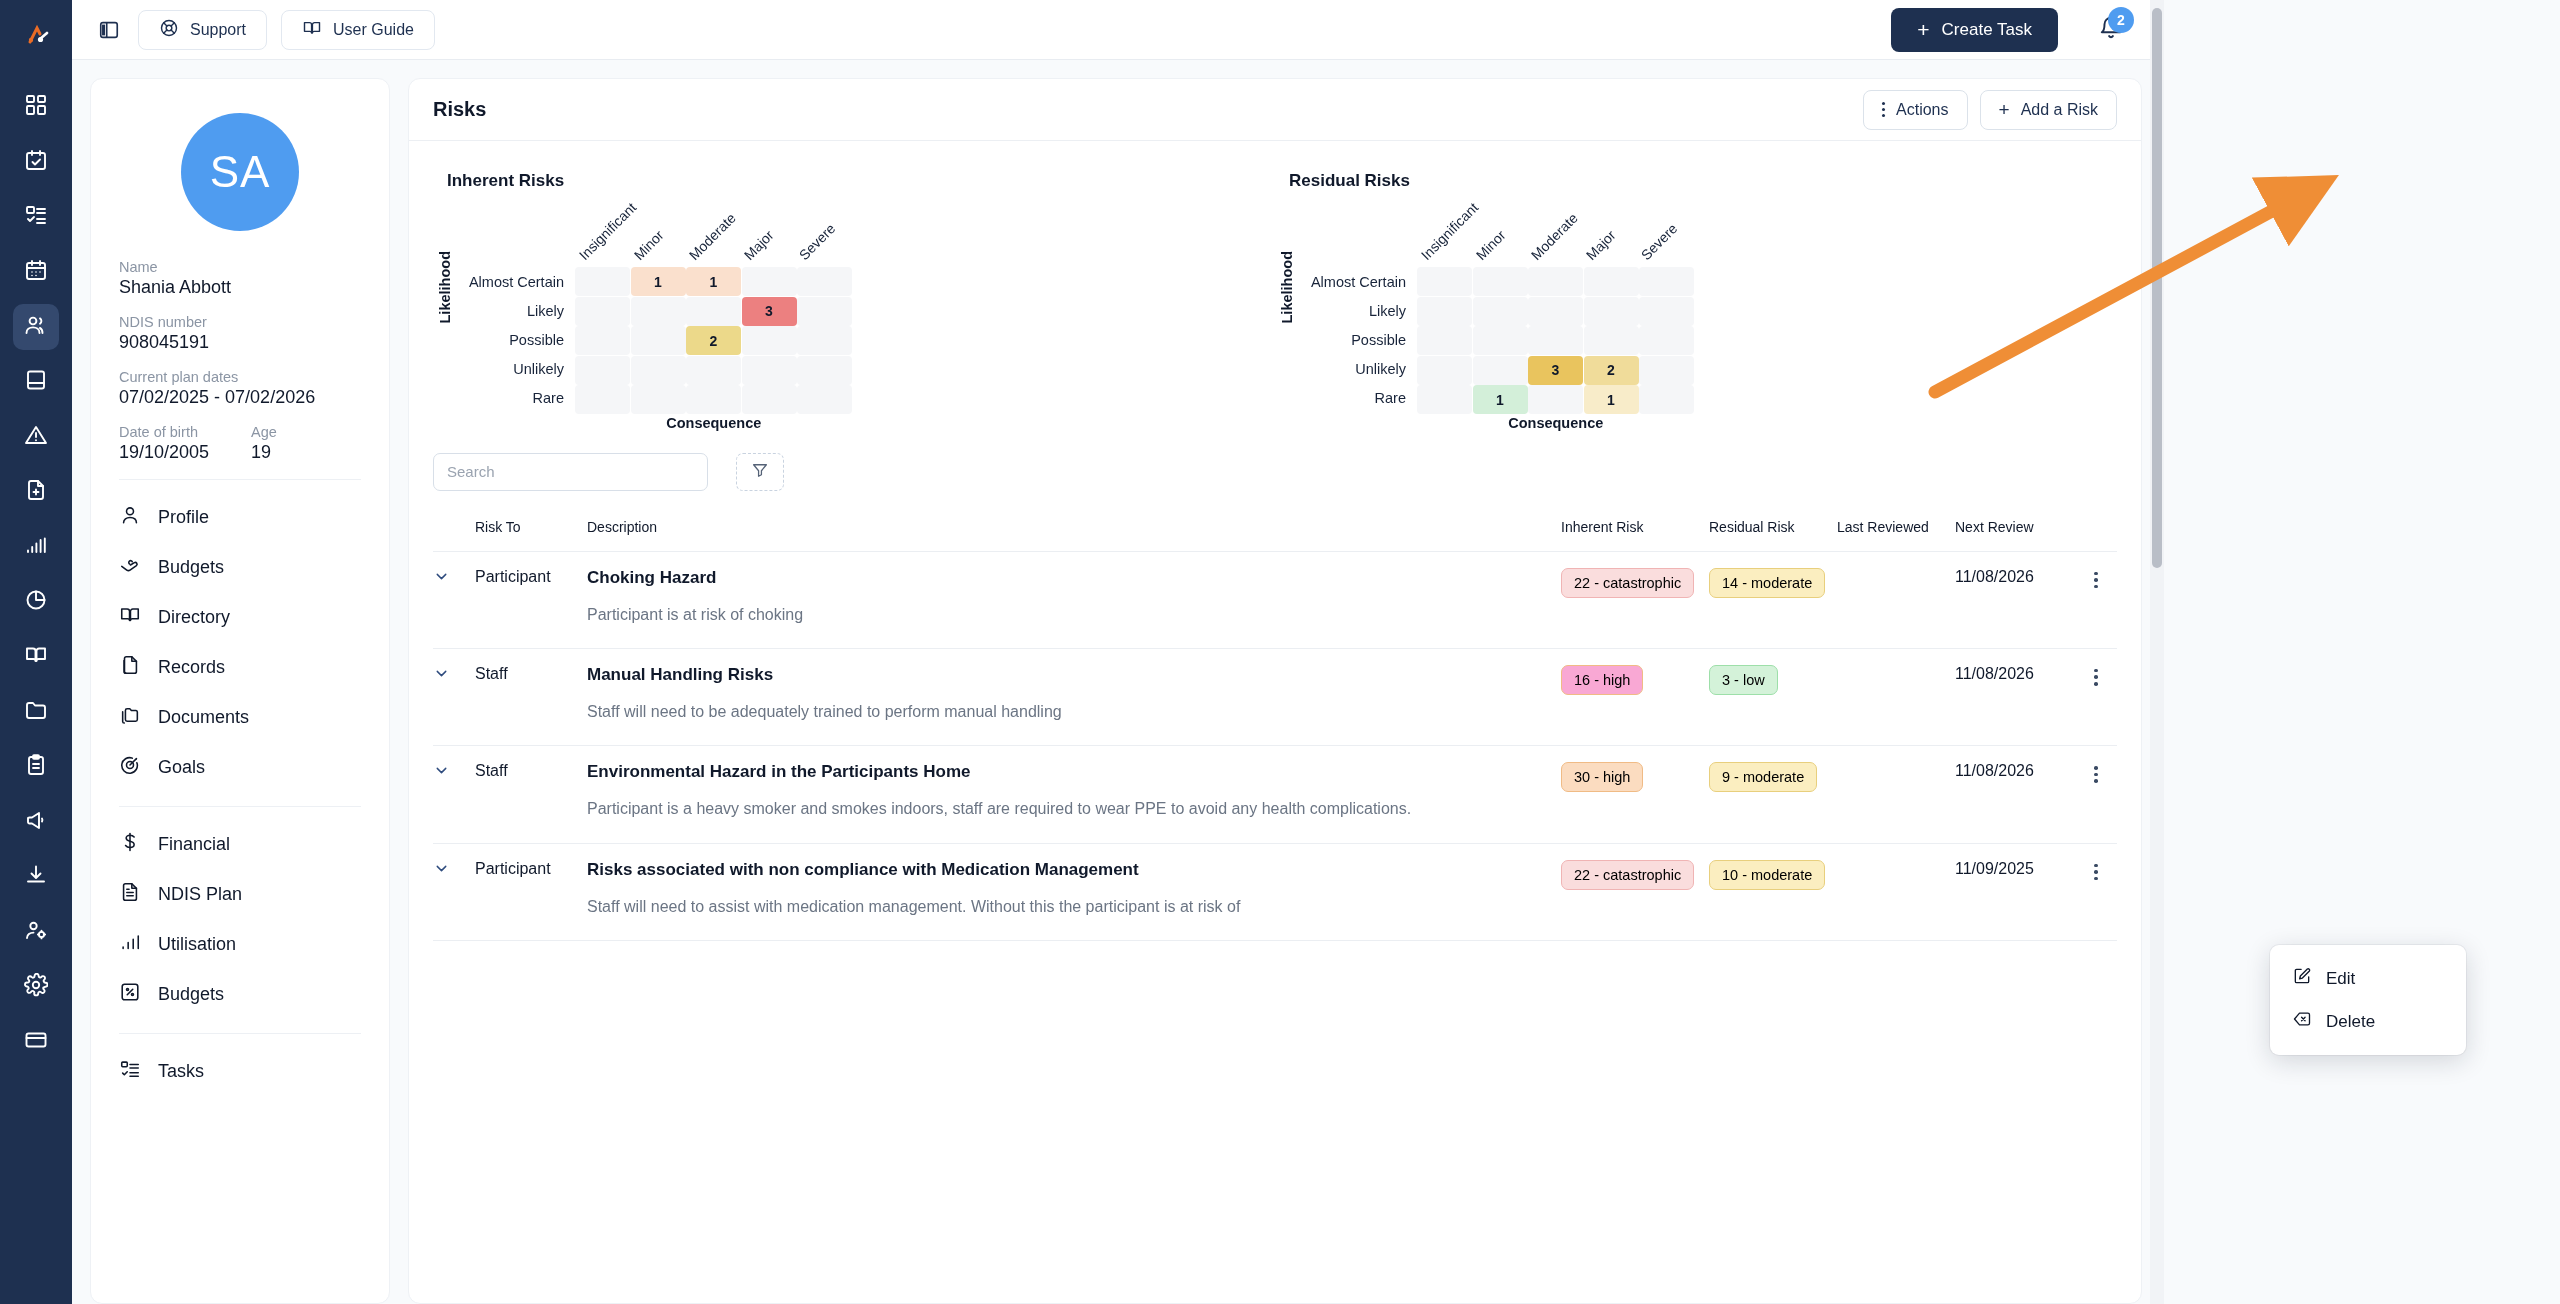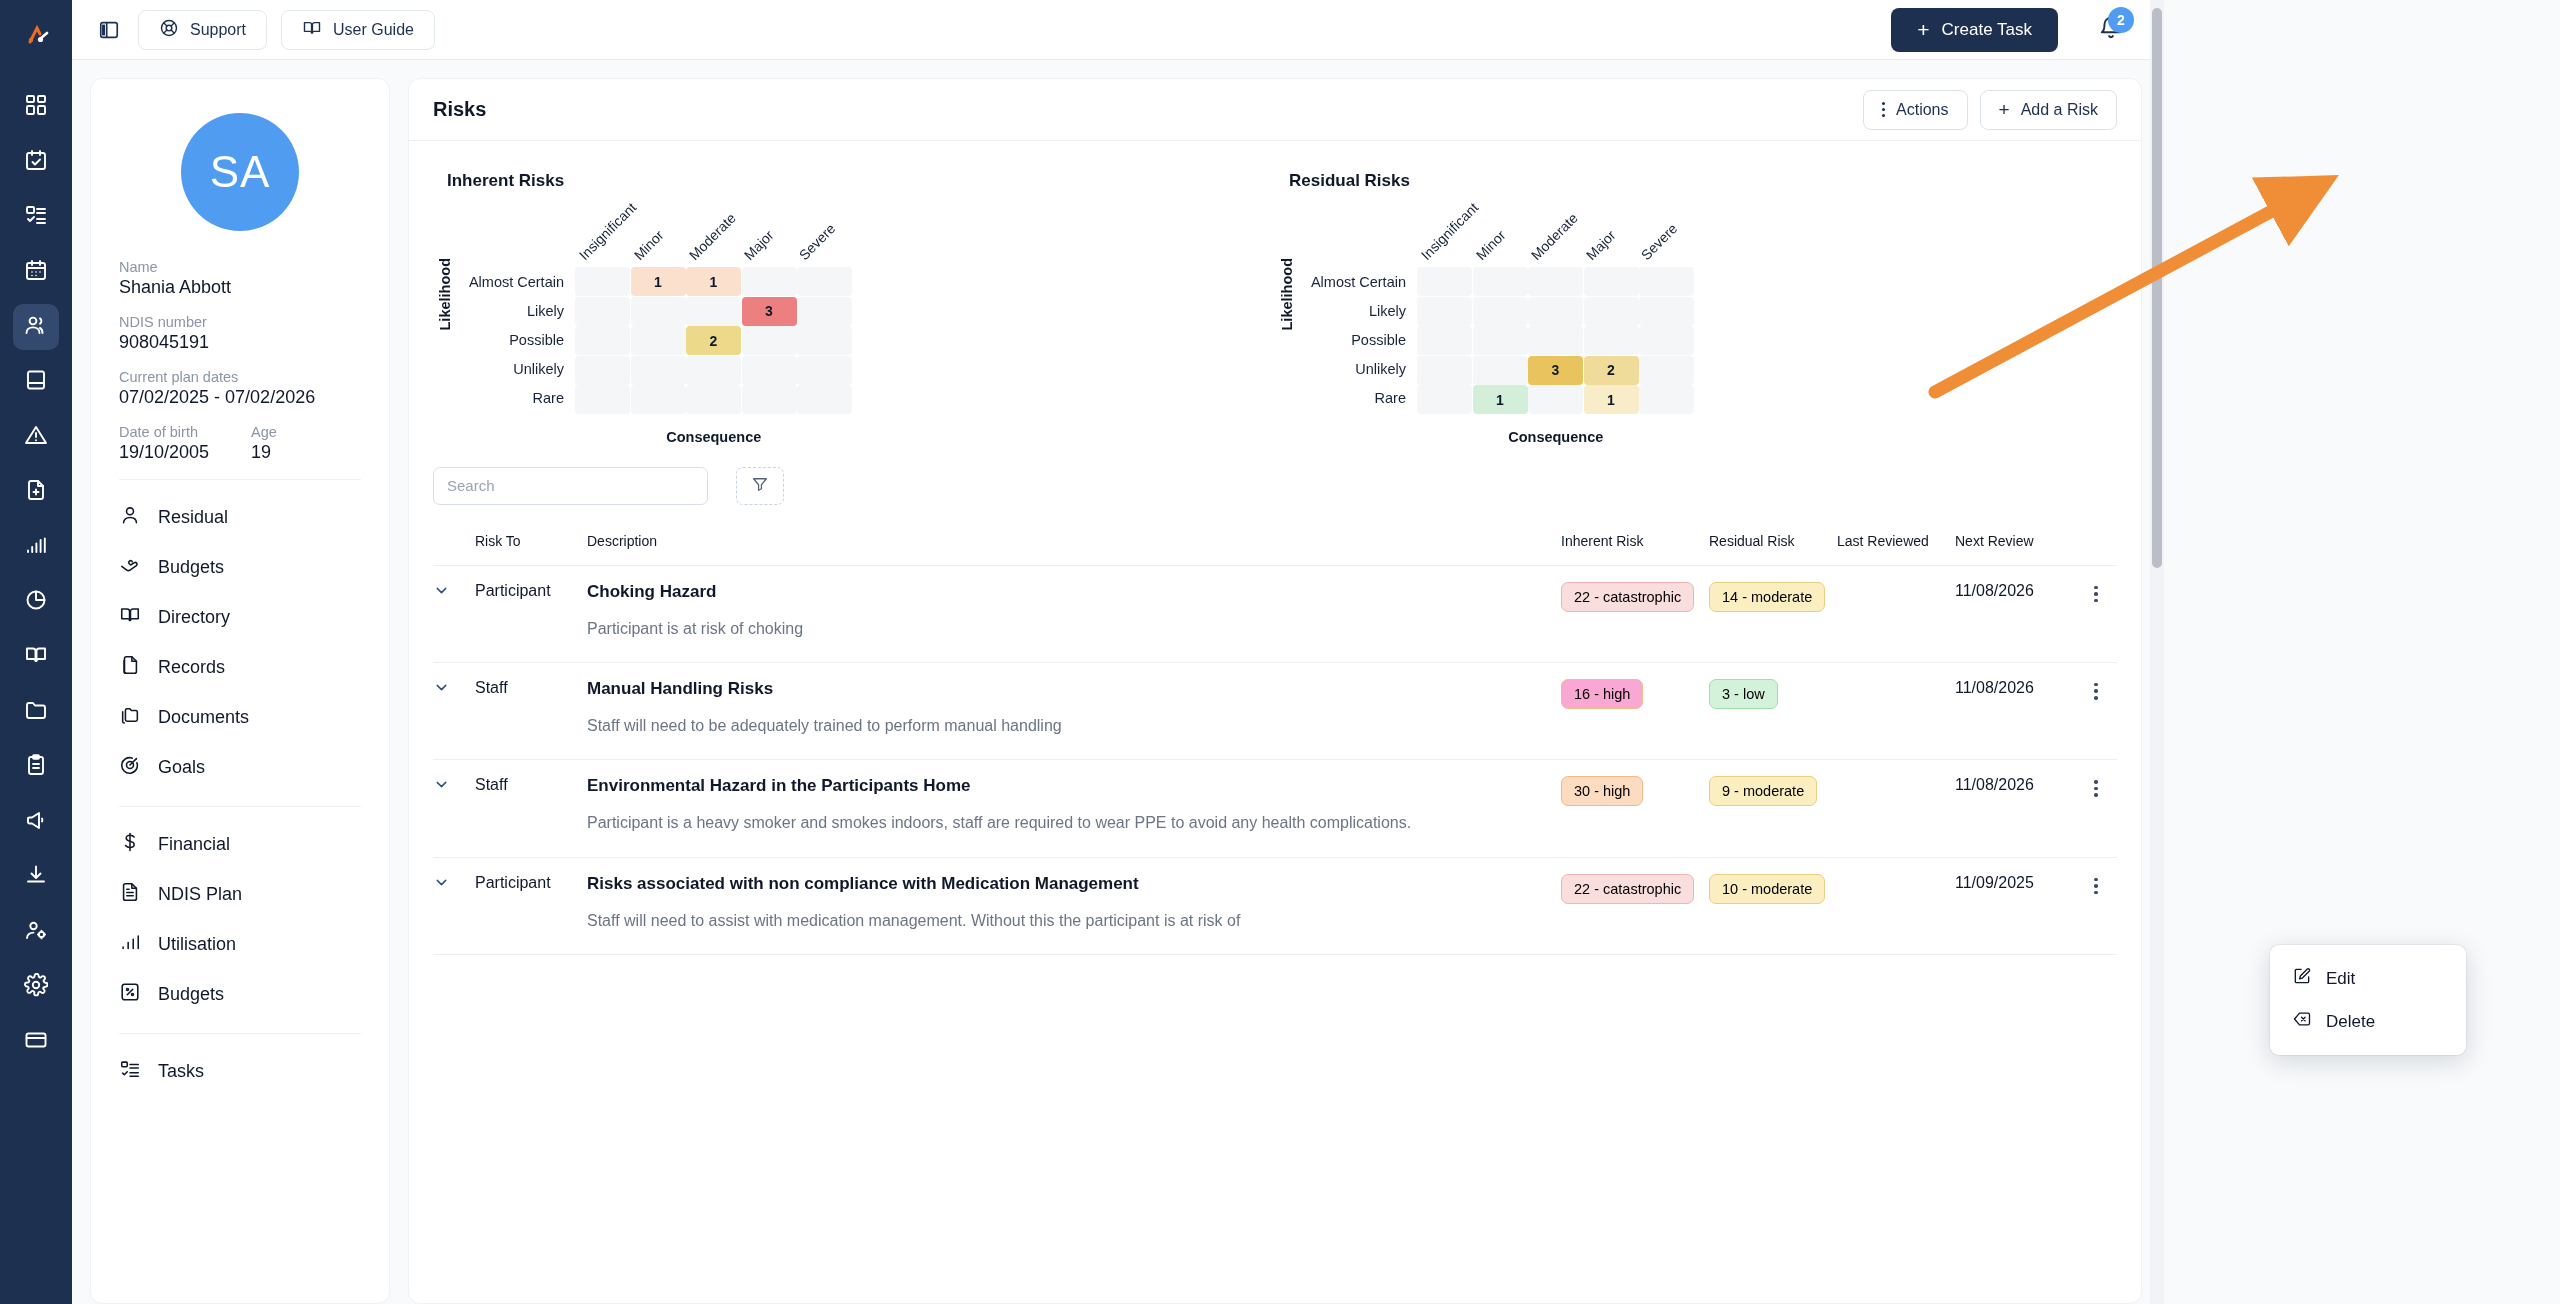--- a/index.html
+++ b/index.html
@@ -127,21 +127,21 @@
     transform: rotate(-45deg); white-space: nowrap;
     font-size: 14px; color:#18243a;
   }
   .grid-row { display:flex; }
   .cell {
     width: 55px; height: 29px; background: #f5f6f8; border-radius: 4px;
     margin: 0 0.5px 0.5px 0;
     display:flex; align-items:center; justify-content:center;
     font-size: 14px; font-weight: 700; color:#10192b;
   }
-  .x-axis-title { font-size: 14.5px; font-weight: 700; color:#10192b; text-align:center; margin-top: 14px; }
+  .x-axis-title { font-size: 14.5px; font-weight: 700; color:#10192b; text-align:center; }
 
   
   .search-row { display:flex; align-items:center; gap: 28px; padding: 22px 24px 0 24px; }
   .search-input {
     width: 275px; height: 38px; border: 1px solid #d8dfe8; border-radius: 7px;
     padding: 0 13px; font-size: 15px; color:#10192b; background:#fff;
     font-family:"Liberation Sans", sans-serif;
   }
   .search-input::placeholder { color:#9aa3b0; }
   .filter-btn {
@@ -402,21 +402,21 @@
           </div>
         </div>
 
         <div class="divider"></div>
 
         <div class="nav-item">
           <span><svg viewBox="0 0 24 24">
                 <circle cx="12" cy="8" r="3.8"></circle>
                 <path d="M5 20.5c0-3.8 3.1-5.8 7-5.8s7 2 7 5.8"></path>
               </svg></span>
-          <span>Residual</span>
+          <span>Profile</span>
         </div>
         <div class="nav-item">
           <span><svg viewBox="0 0 24 24">
                 <path d="M3 13.5l5.5 4a3 3 0 003.5 0l7-4.8a2 2 0 00-2.2-3.3L12.5 12"></path>
                 <path d="M14.5 8.5a2 2 0 10-3 2.4"></path>
               </svg></span>
           <span>Budgets</span>
         </div>
         <div class="nav-item">
           <span><svg viewBox="0 0 24 24">

